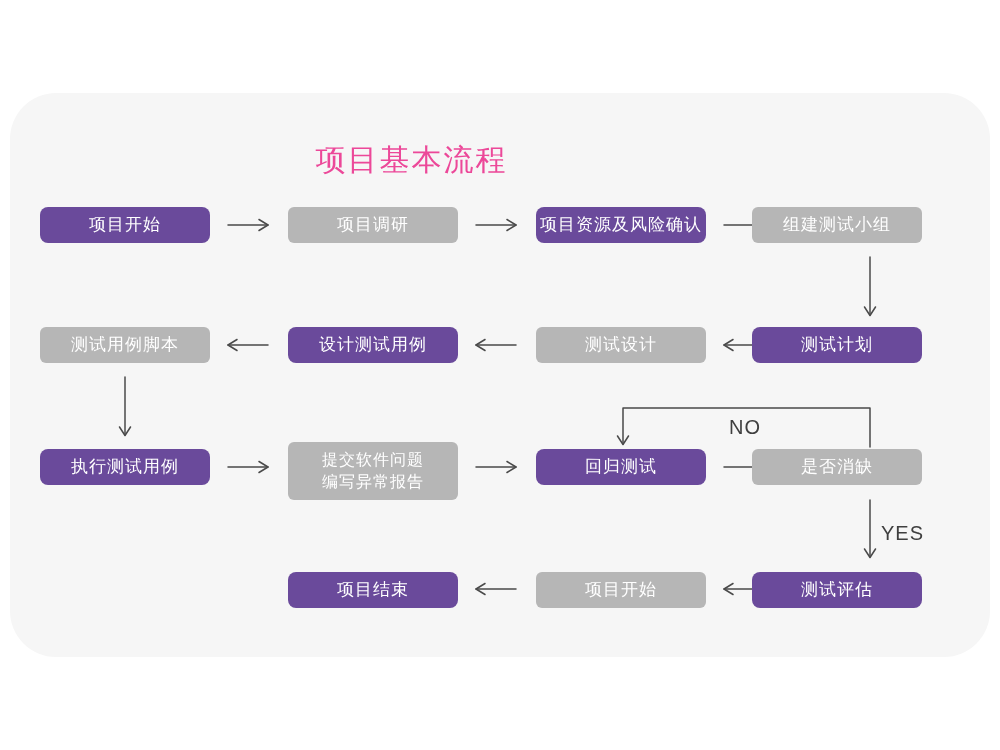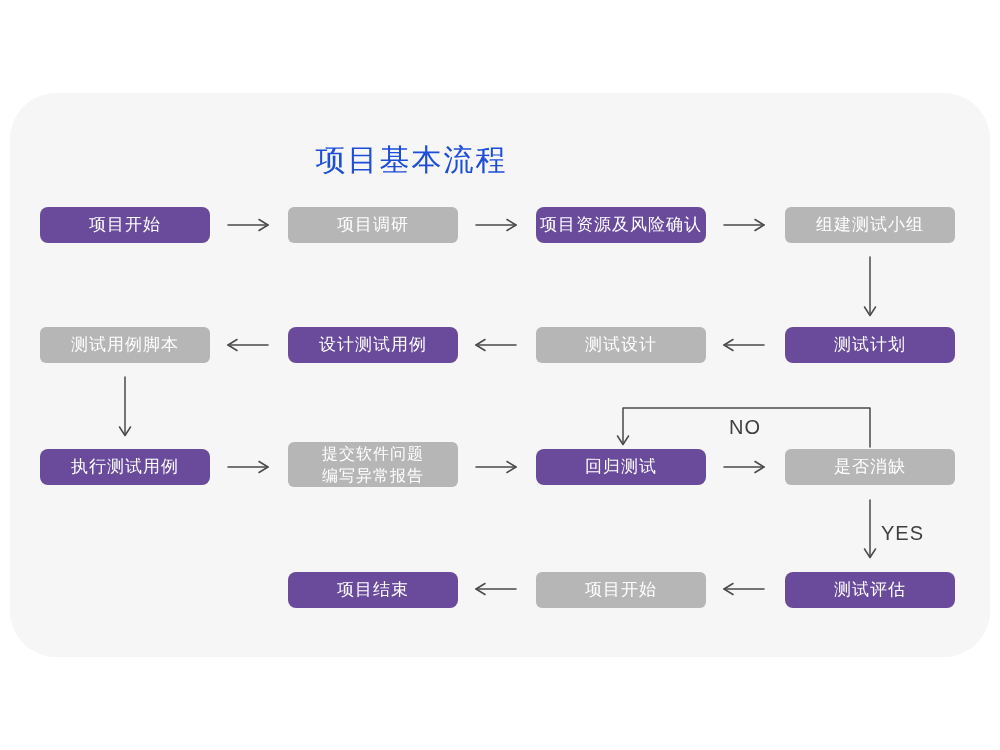--- a/index.html
+++ b/index.html
@@ -26,21 +26,21 @@
     border-radius: 46px;
   }
   .title {
     position: absolute;
     left: 0;
     top: 140px;
     width: 823px;
     text-align: center;
     font-size: 30px;
     letter-spacing: 2px;
-    color: #1d4ed8;
+    color: #ec4899;
   }
   .arrow-layer {
     position: absolute;
     left: 0;
     top: 0;
     width: 1000px;
     height: 750px;
   }
   .node {
     position: absolute;
@@ -54,28 +54,28 @@
     color: #ffffff;
     font-size: 17px;
     letter-spacing: 1px;
     line-height: 1.35;
   }
   .purple { background: #6a4a9b; border-radius: 8px; }
   .gray   { background: #b6b6b6; }
   .c1 { left: 40px; }
   .c2 { left: 288px; }
   .c3 { left: 536px; }
-  .c4 { left: 785px; }
+  .c4 { left: 752px; }
   .r1 { top: 207px; }
   .r2 { top: 327px; }
   .r3 { top: 449px; }
   .r4 { top: 572px; text-align: right; }
   .node-tall {
     top: 442px;
-    height: 45px;
+    height: 58px;
     flex-direction: column;
     font-size: 16px;
   }
   .edge-label {
     position: absolute;
     font-size: 20px;
     letter-spacing: 1px;
     color: #3f3f3f;
   }
   .edge-label.no {

